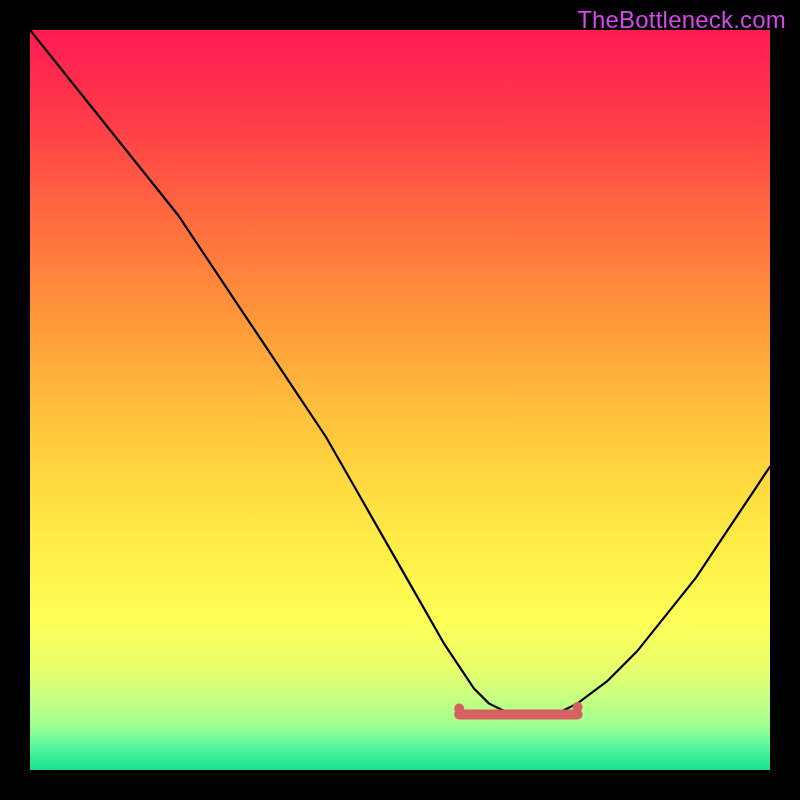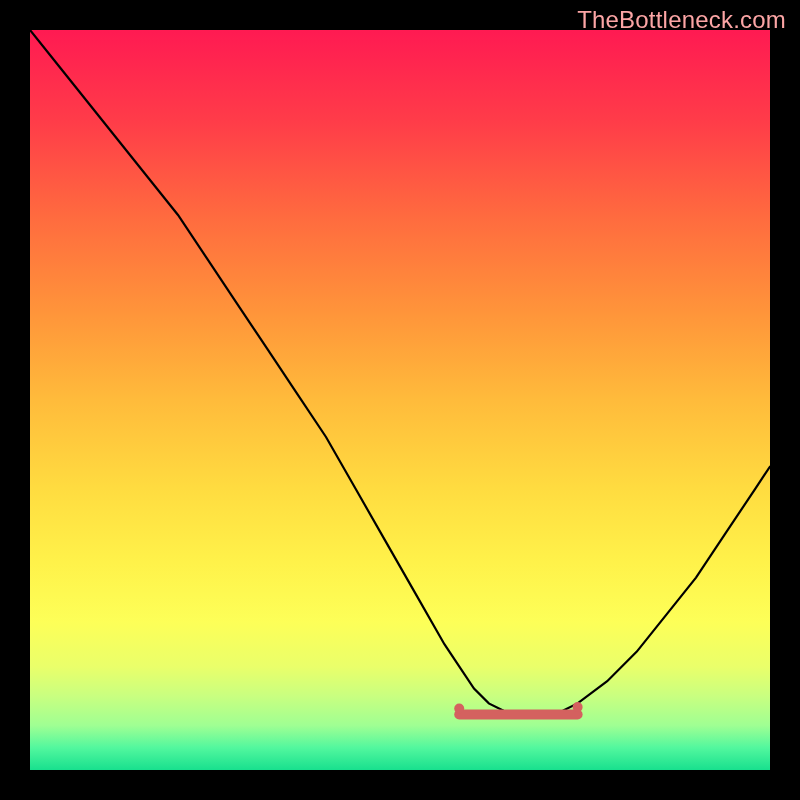--- a/index.html
+++ b/index.html
@@ -39,21 +39,21 @@
       #c9ff80 90%,
       #9fff93 94%,
       #52f79e 97%,
       #18e08e 100%
     );
   }
   .watermark {
     position: absolute;
     top: 6px;
     right: 14px;
-    color: #fca5a5;
+    color: #d946ef;
     font-size: 24px;
     letter-spacing: 0.2px;
     font-weight: 400;
     user-select: none;
   }
   svg.curve {
     position: absolute;
     left: 0;
     top: 0;
     width: 740px;

